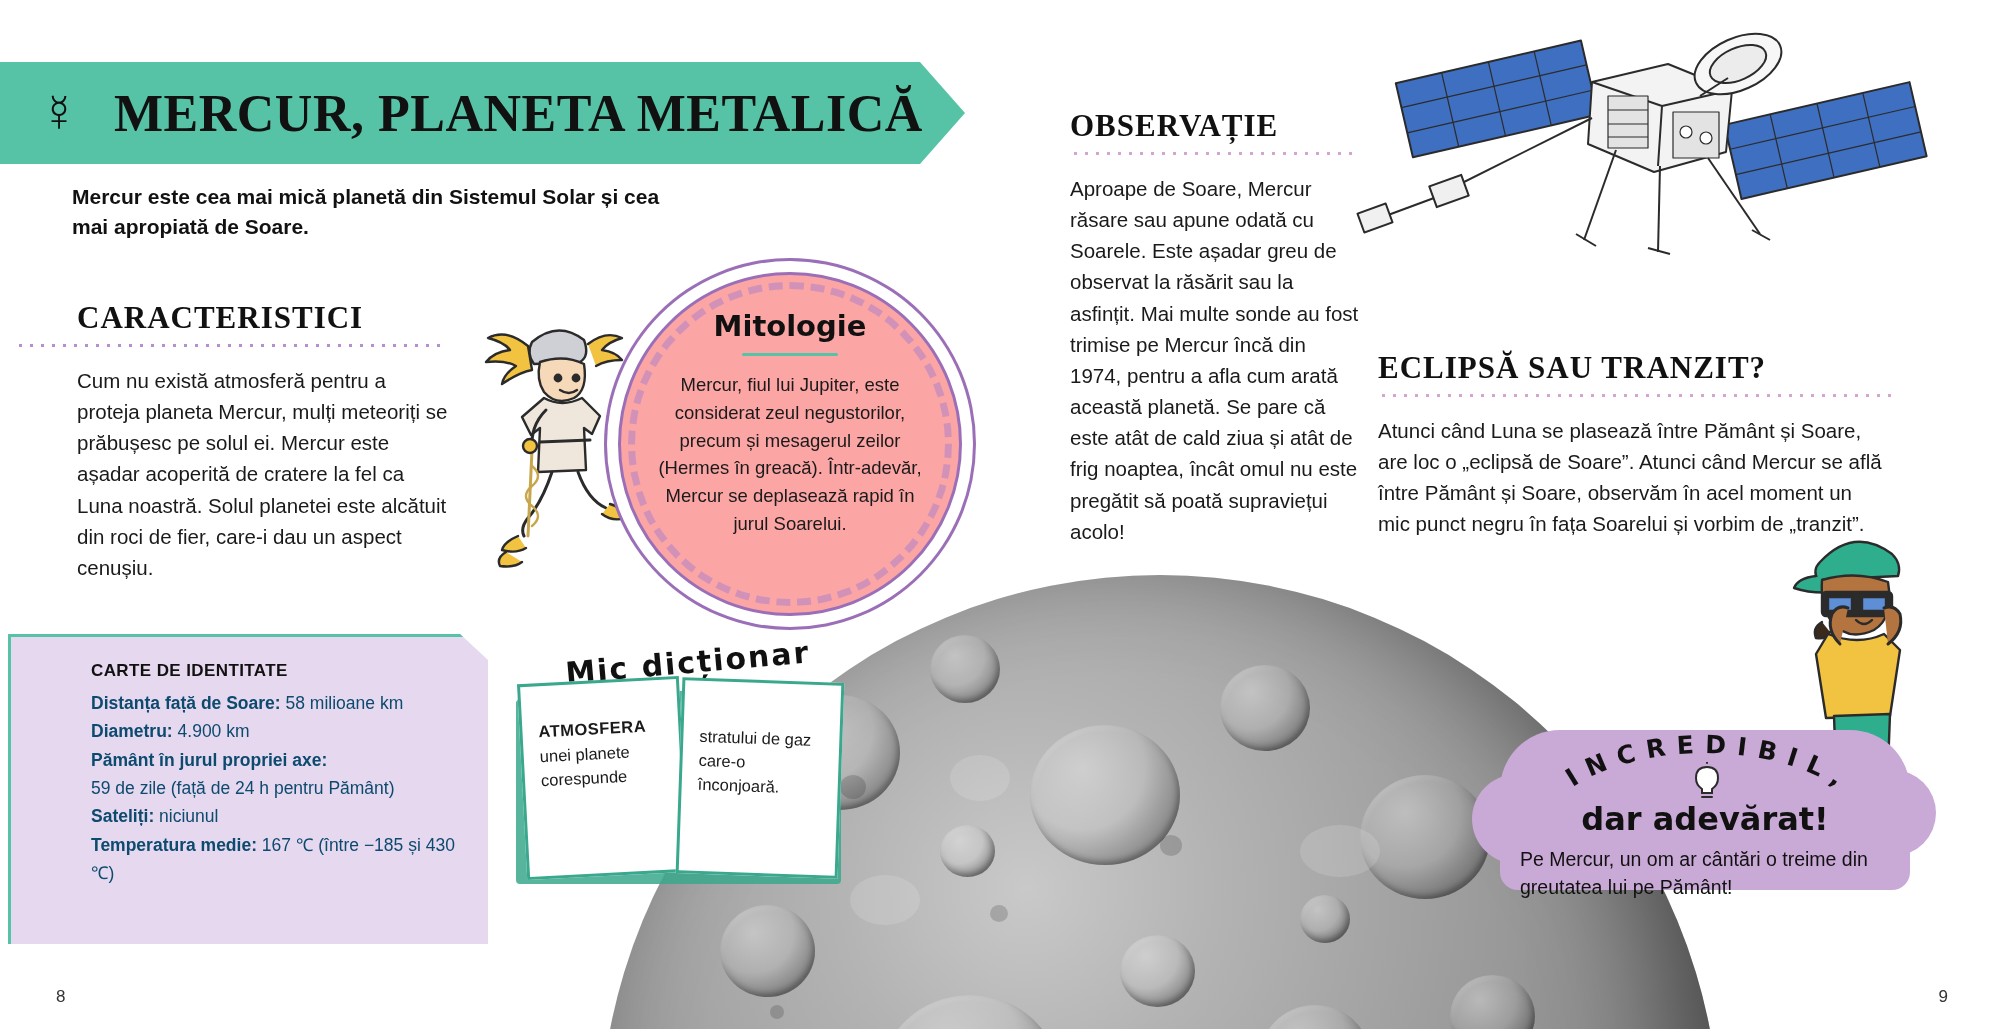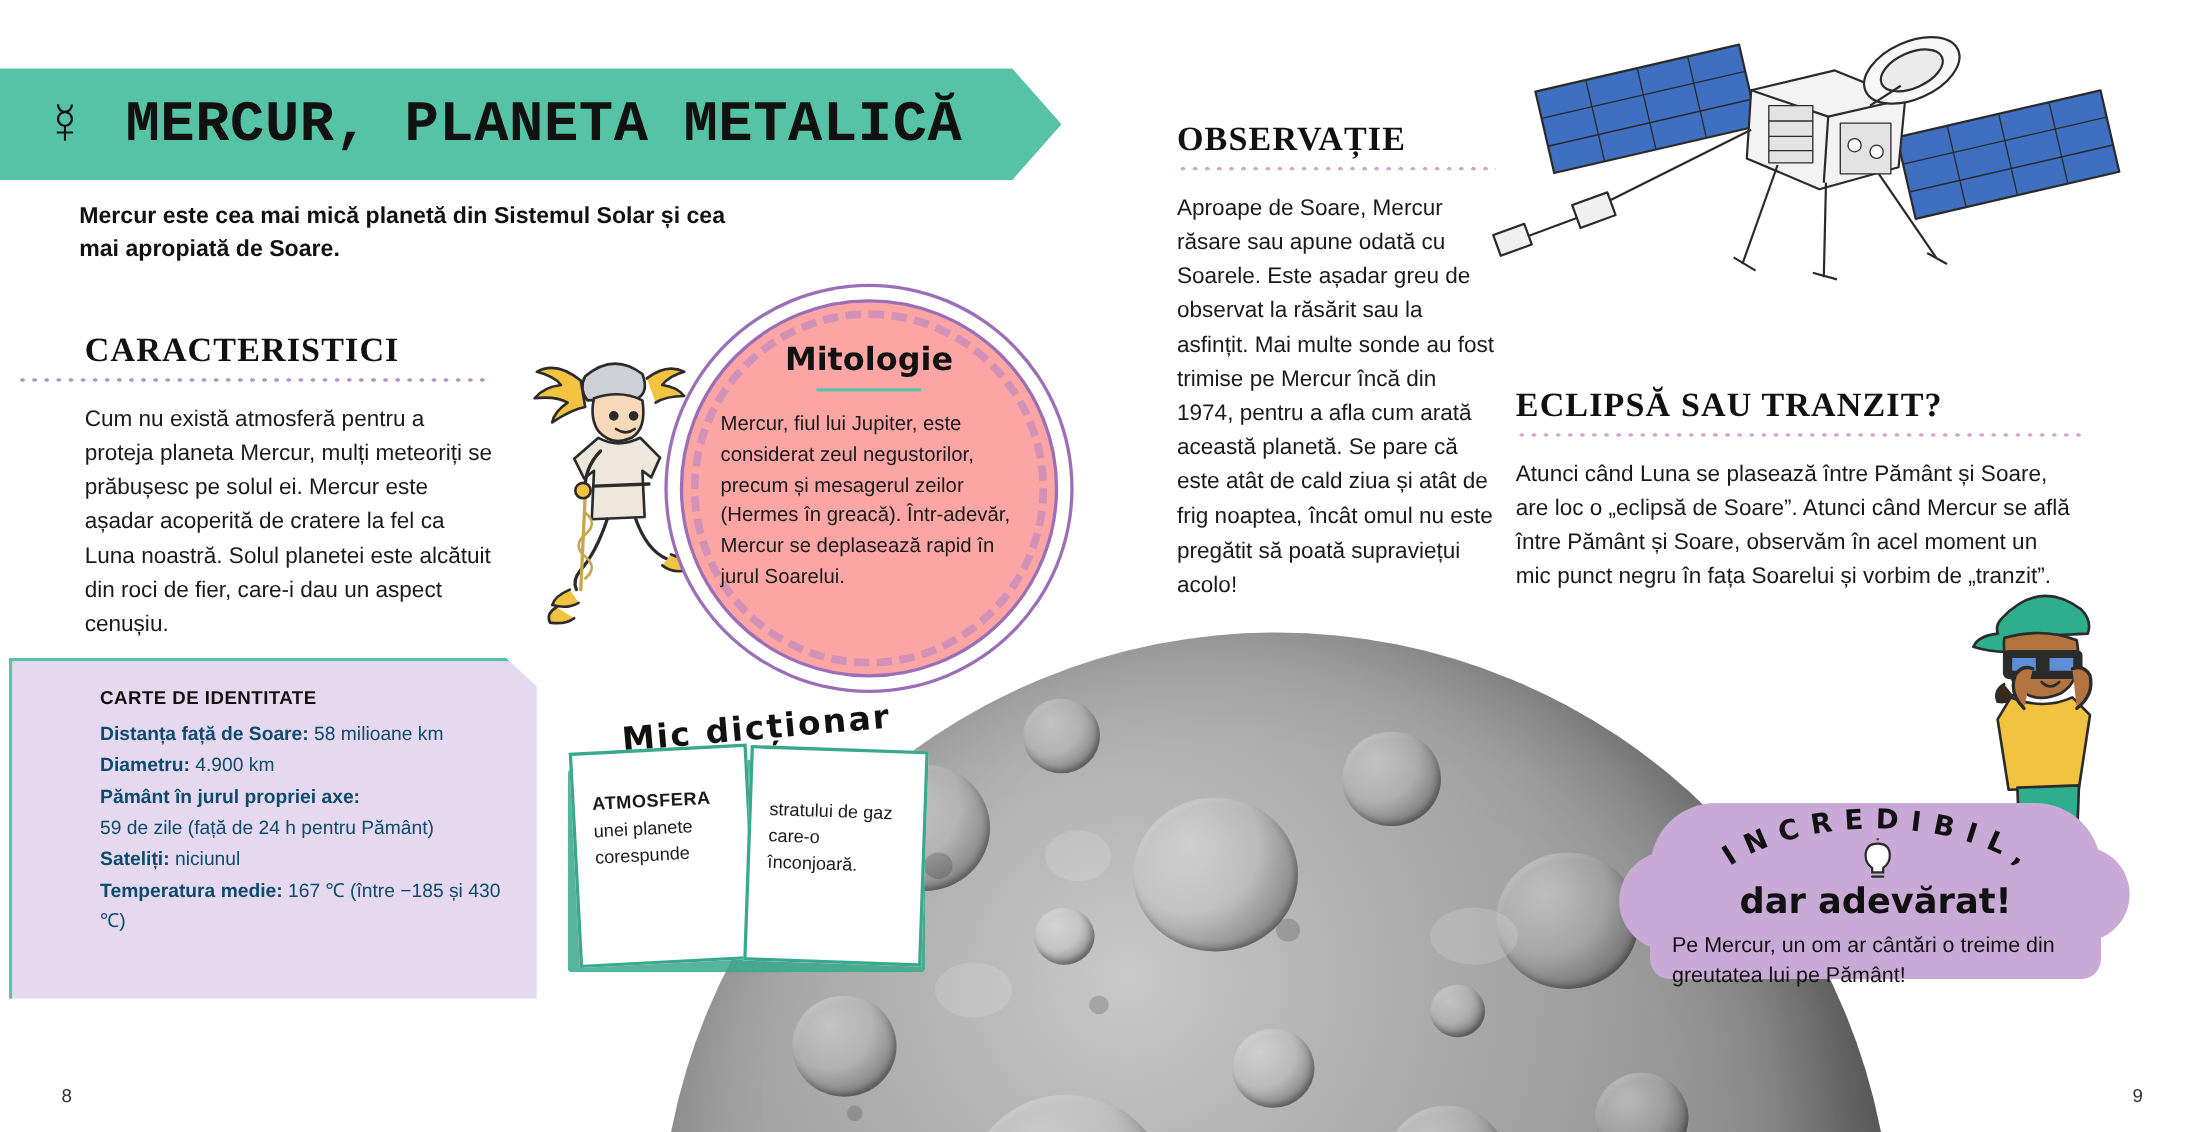--- a/index.html
+++ b/index.html
@@ -43,21 +43,21 @@
     position:absolute;left:0;top:62px;width:965px;height:102px;
     background:#57c3a6;
     clip-path:polygon(0 0, 920px 0, 965px 51px, 920px 102px, 0 102px);
     display:flex;align-items:center;
   }
   .mercury-glyph{
     width:110px;text-align:center;font-size:52px;color:#111;line-height:1;
     margin-left:4px;
   }
   .title-text{
-    font-family:Liberation Mono, monospace;
+    font-family:Liberation Serif, serif;
     font-weight:bold;font-size:52px;letter-spacing:.5px;color:#111;
     white-space:nowrap;
   }
   .lead{
     position:absolute;left:72px;top:182px;width:620px;
     font-size:21px;font-weight:bold;line-height:1.45;color:#111;
   }
   .sec-head{
     font-family:Liberation Serif, serif;
     font-weight:bold;font-size:31px;letter-spacing:1px;color:#111;
@@ -88,29 +88,29 @@
   .myth-title{
     position:absolute;top:34px;left:0;right:0;text-align:center;
     font-family:"DejaVu Sans", sans-serif;font-weight:bold;font-size:29px;color:#111;
   }
   .myth-underline{
     position:absolute;top:78px;left:50%;transform:translateX(-50%);
     width:96px;height:3px;background:#57c3a6;border-radius:2px;
   }
   .myth-txt{
     position:absolute;top:96px;left:34px;right:34px;
-    font-size:18.5px;line-height:1.5;color:#1a1a1a;
+    text-align:center;font-size:18.5px;line-height:1.5;color:#1a1a1a;
   }
 
   
   .hermes{position:absolute;left:470px;top:290px;width:180px;height:300px;}
 
   
   .idcard{
-    position:absolute;left:8px;top:598px;width:480px;height:310px;
+    position:absolute;left:8px;top:634px;width:480px;height:310px;
     background:#e6d8ef;border:3px solid #57c3a6;
     clip-path:polygon(0 0, 452px 0, 480px 26px, 480px 310px, 0 310px);
   }
   .idcard h4{
     margin:0;position:absolute;left:80px;top:24px;
     font-size:17px;font-weight:bold;letter-spacing:.4px;color:#111;
   }
   .idlist{
     position:absolute;left:80px;top:52px;right:18px;
     font-size:17.5px;line-height:1.62;color:#0c4a6e;

